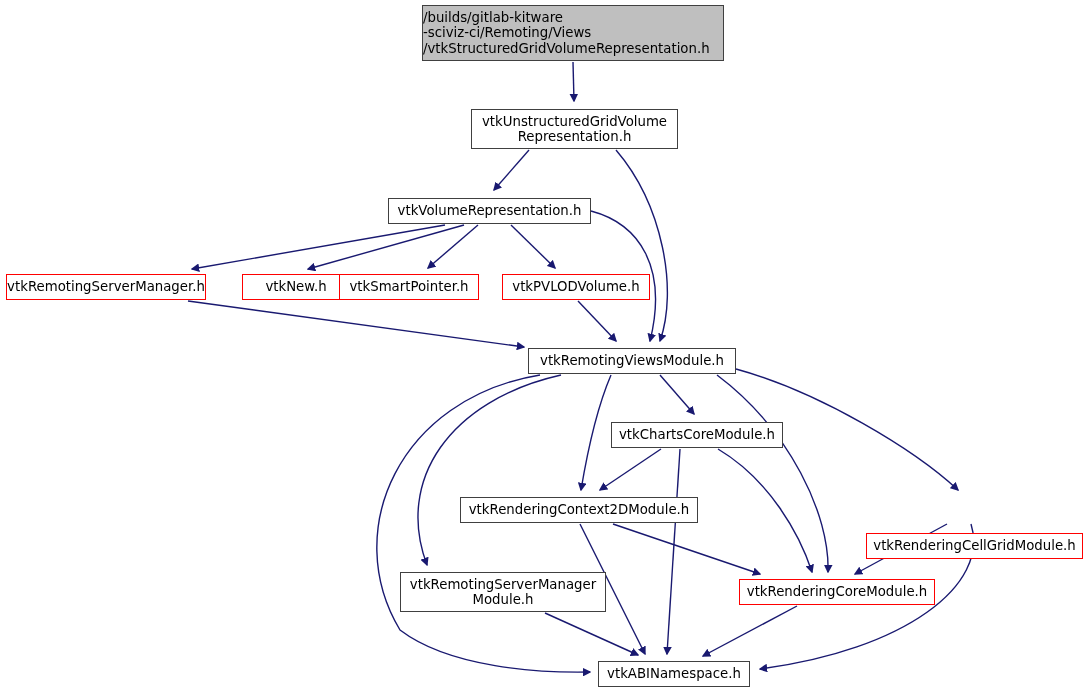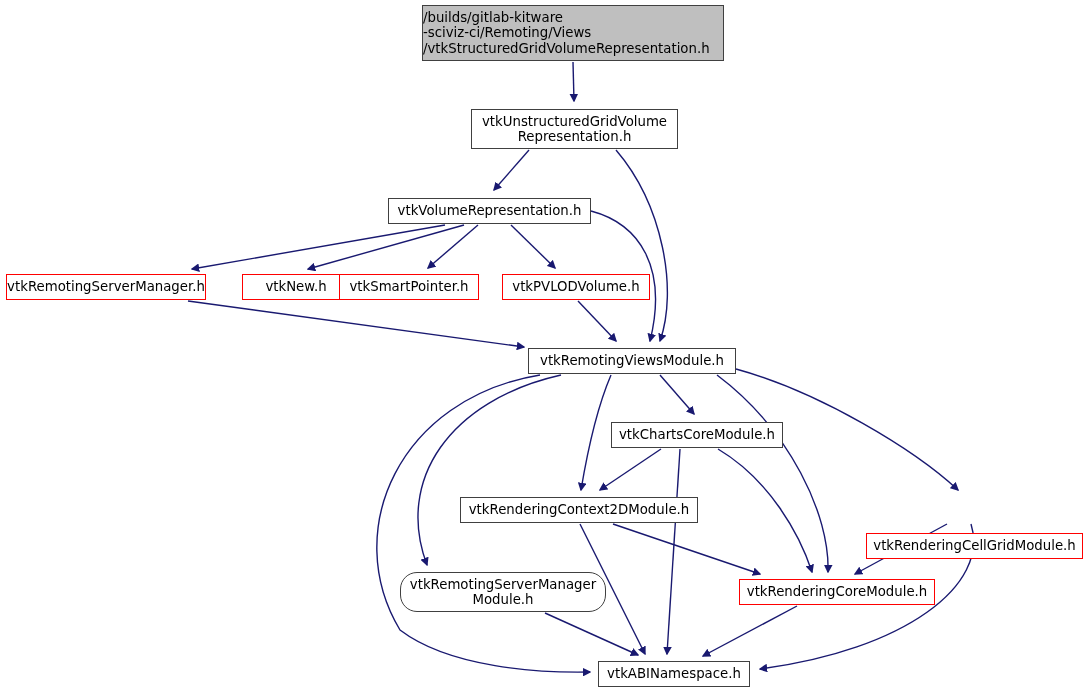--- a/index.html
+++ b/index.html
@@ -104,18 +104,18 @@
 Representation.h</div>
       <div class="node" style="left: 388px; top: 198px; width: 203px; height: 26px;">vtkVolumeRepresentation.h</div>
       <div class="node red" style="left: 6px; top: 274px; width: 200px; height: 26px;">vtkRemotingServerManager.h</div>
       <div class="node red" style="left: 242px; top: 274px; width: 108px; height: 26px;">vtkNew.h</div>
       <div class="node red" style="left: 339px; top: 274px; width: 140px; height: 26px;">vtkSmartPointer.h</div>
       <div class="node red" style="left: 502px; top: 274px; width: 148px; height: 26px;">vtkPVLODVolume.h</div>
       <div class="node" style="left: 528px; top: 348px; width: 208px; height: 26px;">vtkRemotingViewsModule.h</div>
       <div class="node" style="left: 611px; top: 422px; width: 172px; height: 26px;">vtkChartsCoreModule.h</div>
       <div class="node" style="left: 447px; top: 497px; width: 238px; height: 26px; margin-left: 13px;">vtkRenderingContext2DModule.h</div>
       <div class="node red" style="left: 866px; top: 497px; width: 217px; height: 26px; margin-top: 36px;">vtkRenderingCellGridModule.h</div>
-      <div class="node" style="left: 400px; top: 572px; width: 206px; height: 40px; border-radius: 17px;">vtkRemotingServerManager
+      <div class="node" style="left: 400px; top: 572px; width: 206px; height: 40px;">vtkRemotingServerManager
 Module.h</div>
       <div class="node red" style="left: 739px; top: 579px; width: 196px; height: 26px;">vtkRenderingCoreModule.h</div>
       <div class="node" style="left: 598px; top: 661px; width: 152px; height: 26px;">vtkABINamespace.h</div>
     </div>
 </div>
 
 </body></html>

